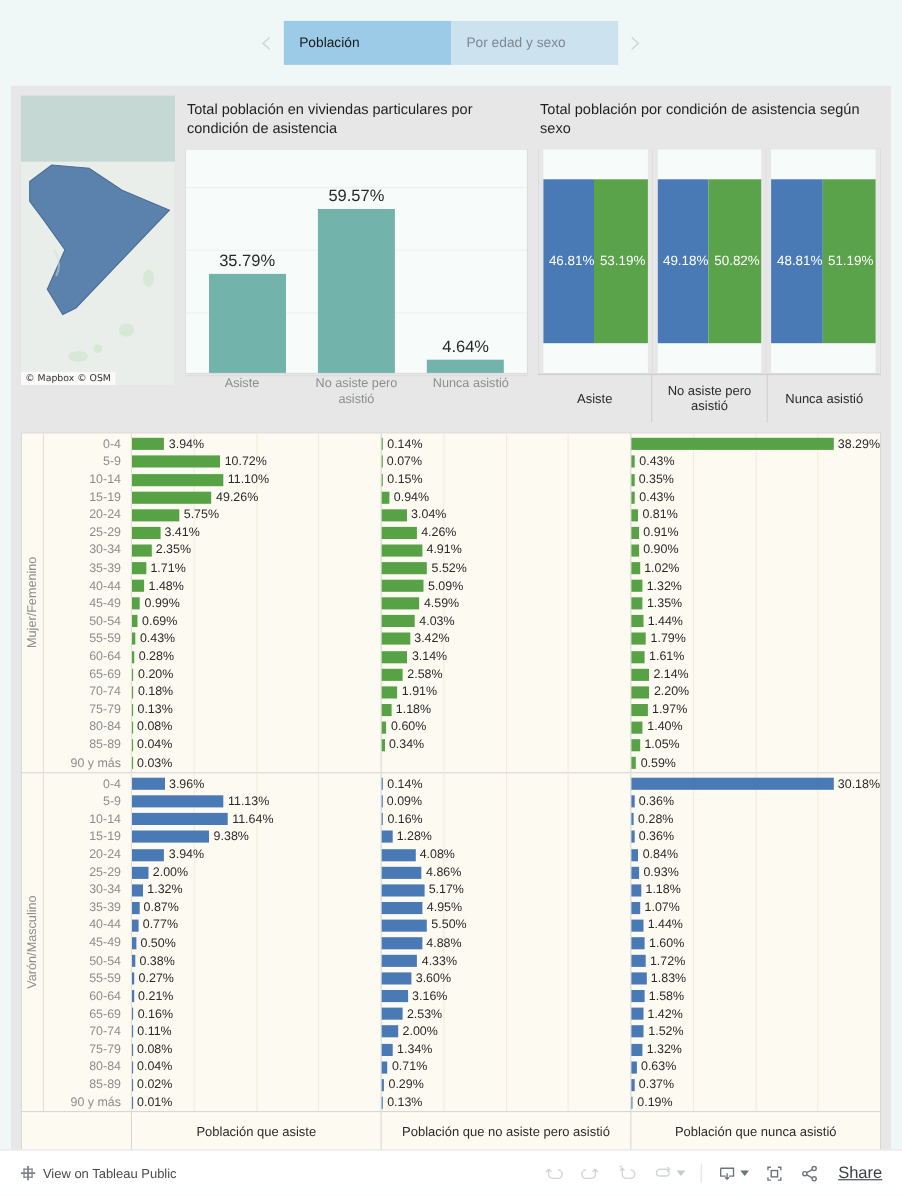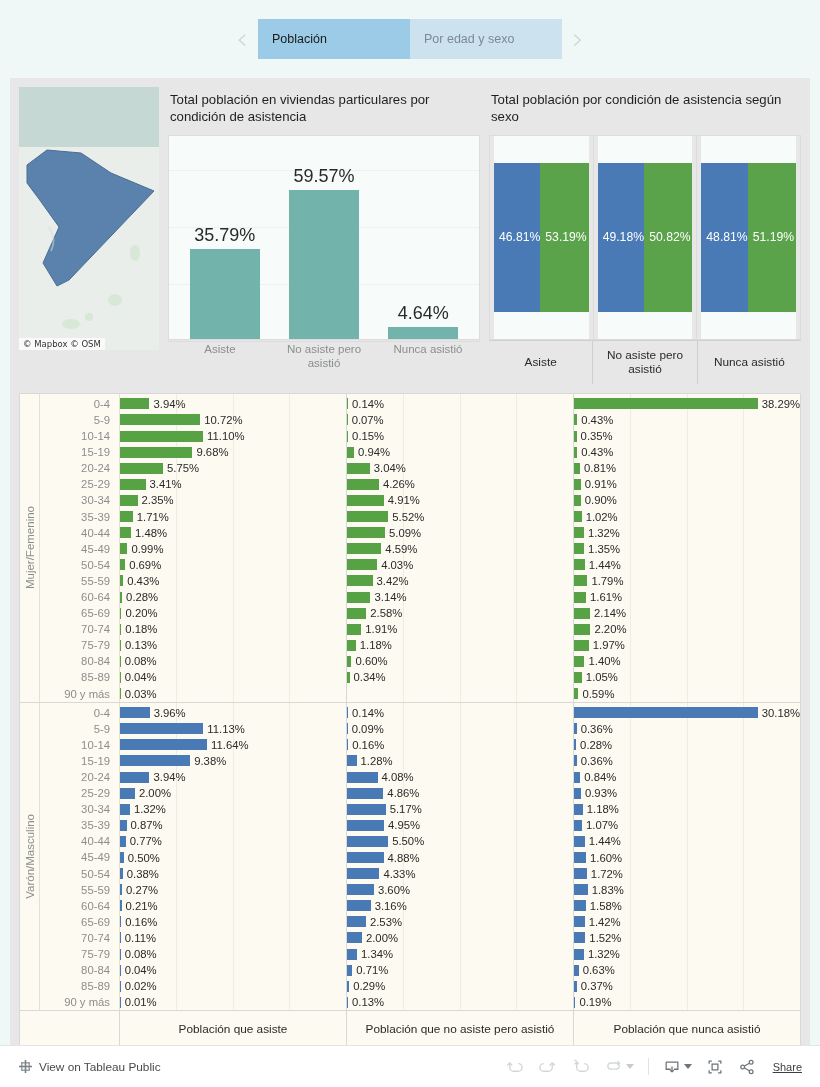--- a/index.html
+++ b/index.html
@@ -92,21 +92,21 @@
   .b1-area {
     position: absolute; left: 6px; right: 6px; top: 0; bottom: 0;
     display: flex; align-items: flex-end;
   }
   .b1-col {
     flex: 1 1 0; display: flex; flex-direction: column;
     align-items: center; justify-content: flex-end; height: 100%;
     position: relative;
   }
   .b1-val {
-    font-size: 18px; color: #2a2a2a; margin-bottom: 3px;
+    font-size: 15px; color: #2a2a2a; margin-bottom: 3px;
     white-space: nowrap;
   }
   .b1-bar { width: 70px; background: #72b3ab; }
   .b1-labels {
     display: flex; margin-top: 1px;
   }
   .b1-lab {
     flex: 1 1 0; text-align: center;
     font-size: 11.5px; color: #8a8f8e; line-height: 1.25;
     padding: 0 2px;
@@ -243,21 +243,21 @@
   .tb-icon.dark { color: #6e7579; }
   .tb-caret {
     width: 0; height: 0;
     border-left: 4.5px solid transparent;
     border-right: 4.5px solid transparent;
     border-top: 5.5px solid #c6cbcd;
     margin-left: 3px;
   }
   .tb-caret.dark { border-top-color: #6e7579; }
   .tb-sep { width: 1px; height: 17px; background: #dfe3e5; }
-  .tb-share-label { font-size: 11px; color: #3a3f42; margin-left: 17px; text-decoration: underline; }
+  .tb-share-label { font-size: 15px; color: #3a3f42; margin-left: 17px; text-decoration: underline; }
   .tb-group { display: flex; align-items: center; }
 </style>
 </head>
 <body>
 
 <div class="tabstrip">
   <div class="nav-arrow">‹</div>
   <div class="tab active">
     <span>Población</span>
   </div>
@@ -392,21 +392,21 @@
               <div class="sm-row">
                 <div class="sm-bar green" style="background: rgb(86, 162, 69); width: 35.4967%;"></div>
                 <div class="sm-val">10.72%</div>
               </div>
               <div class="sm-row">
                 <div class="sm-bar green" style="background: rgb(86, 162, 69); width: 36.755%;"></div>
                 <div class="sm-val">11.10%</div>
               </div>
               <div class="sm-row">
                 <div class="sm-bar green" style="background: rgb(86, 162, 69); width: 32.053%;"></div>
-                <div class="sm-val">9.68%</div>
+                <div class="sm-val">49.26%</div>
               </div>
               <div class="sm-row">
                 <div class="sm-bar green" style="background: rgb(86, 162, 69); width: 19.0397%;"></div>
                 <div class="sm-val">5.75%</div>
               </div>
               <div class="sm-row">
                 <div class="sm-bar green" style="background: rgb(86, 162, 69); width: 11.2914%;"></div>
                 <div class="sm-val">3.41%</div>
               </div>
               <div class="sm-row">

